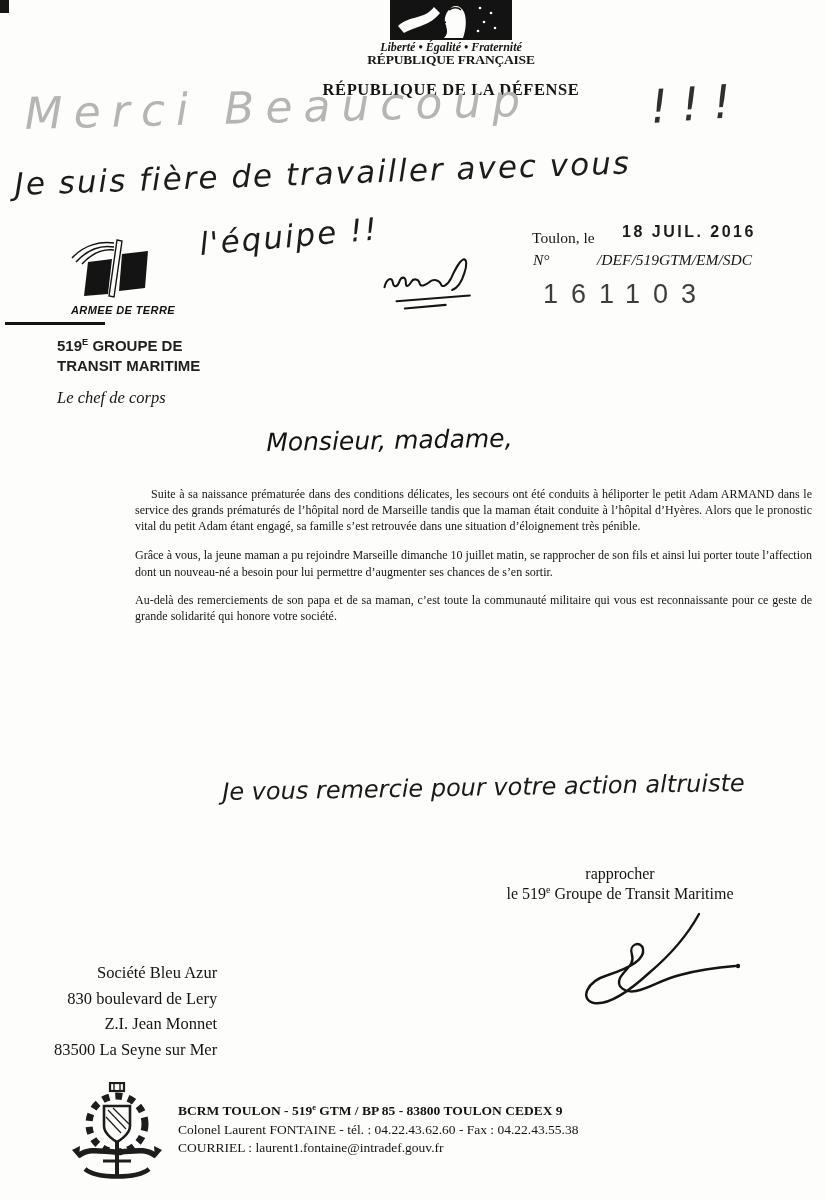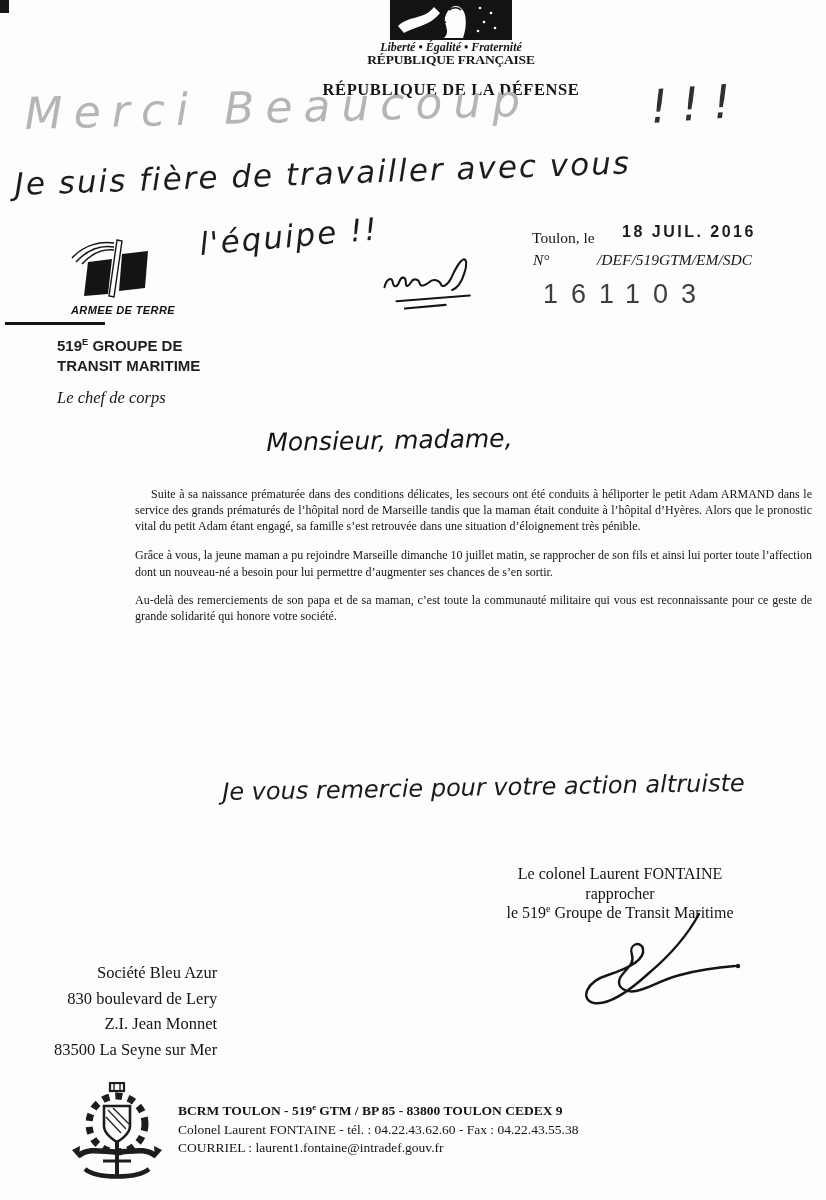--- a/index.html
+++ b/index.html
@@ -149,21 +149,20 @@
 
   <div id="body" class="abs">
     <p class="indent">Suite à sa naissance prématurée dans des conditions délicates, les secours ont été conduits à héliporter le petit Adam ARMAND dans le service des grands prématurés de l’hôpital nord de Marseille tandis que la maman était conduite à l’hôpital d’Hyères. Alors que le pronostic vital du petit Adam étant engagé, sa famille s’est retrouvée dans une situation d’éloignement très pénible.</p>
     <p>Grâce à vous, la jeune maman a pu rejoindre Marseille dimanche 10 juillet matin, se rapprocher de son fils et ainsi lui porter toute l’affection dont un nouveau-né a besoin pour lui permettre d’augmenter ses chances de s’en sortir.</p>
     <p>Au-delà des remerciements de son papa et de sa maman, c’est toute la communauté militaire qui vous est reconnaissante pour ce geste de grande solidarité qui honore votre société.</p>
   </div>
 
   <div id="hand-closing" class="abs hand">Je vous remercie pour votre action altruiste</div>
 
   <div id="sig-block" class="abs">
-    <div>Le colonel Laurent FONTAINE</div>
     <div>rapprocher</div>
     <div><span>le 519</span><sup>e</sup><span> Groupe de Transit Maritime</span></div>
   </div>
 
   <svg id="sig-svg" class="abs" viewBox="0 0 235 130">
     <g fill="none" stroke="#151515" stroke-width="2.4" stroke-linecap="round">
       <path d="M163,4 C151,26 132,47 113,63 C101,74 76,96 58,93 C44,90 49,72 72,65 C96,57 109,49 107,39 C105,30 92,34 96,45 C99,55 88,60 84,68 C80,77 89,83 100,81 C115,78 124,70 144,65 C166,59 186,57 199,56"></path>
     </g>
     <circle cx="202" cy="56" r="2.2" fill="#151515"></circle>
   </svg>

